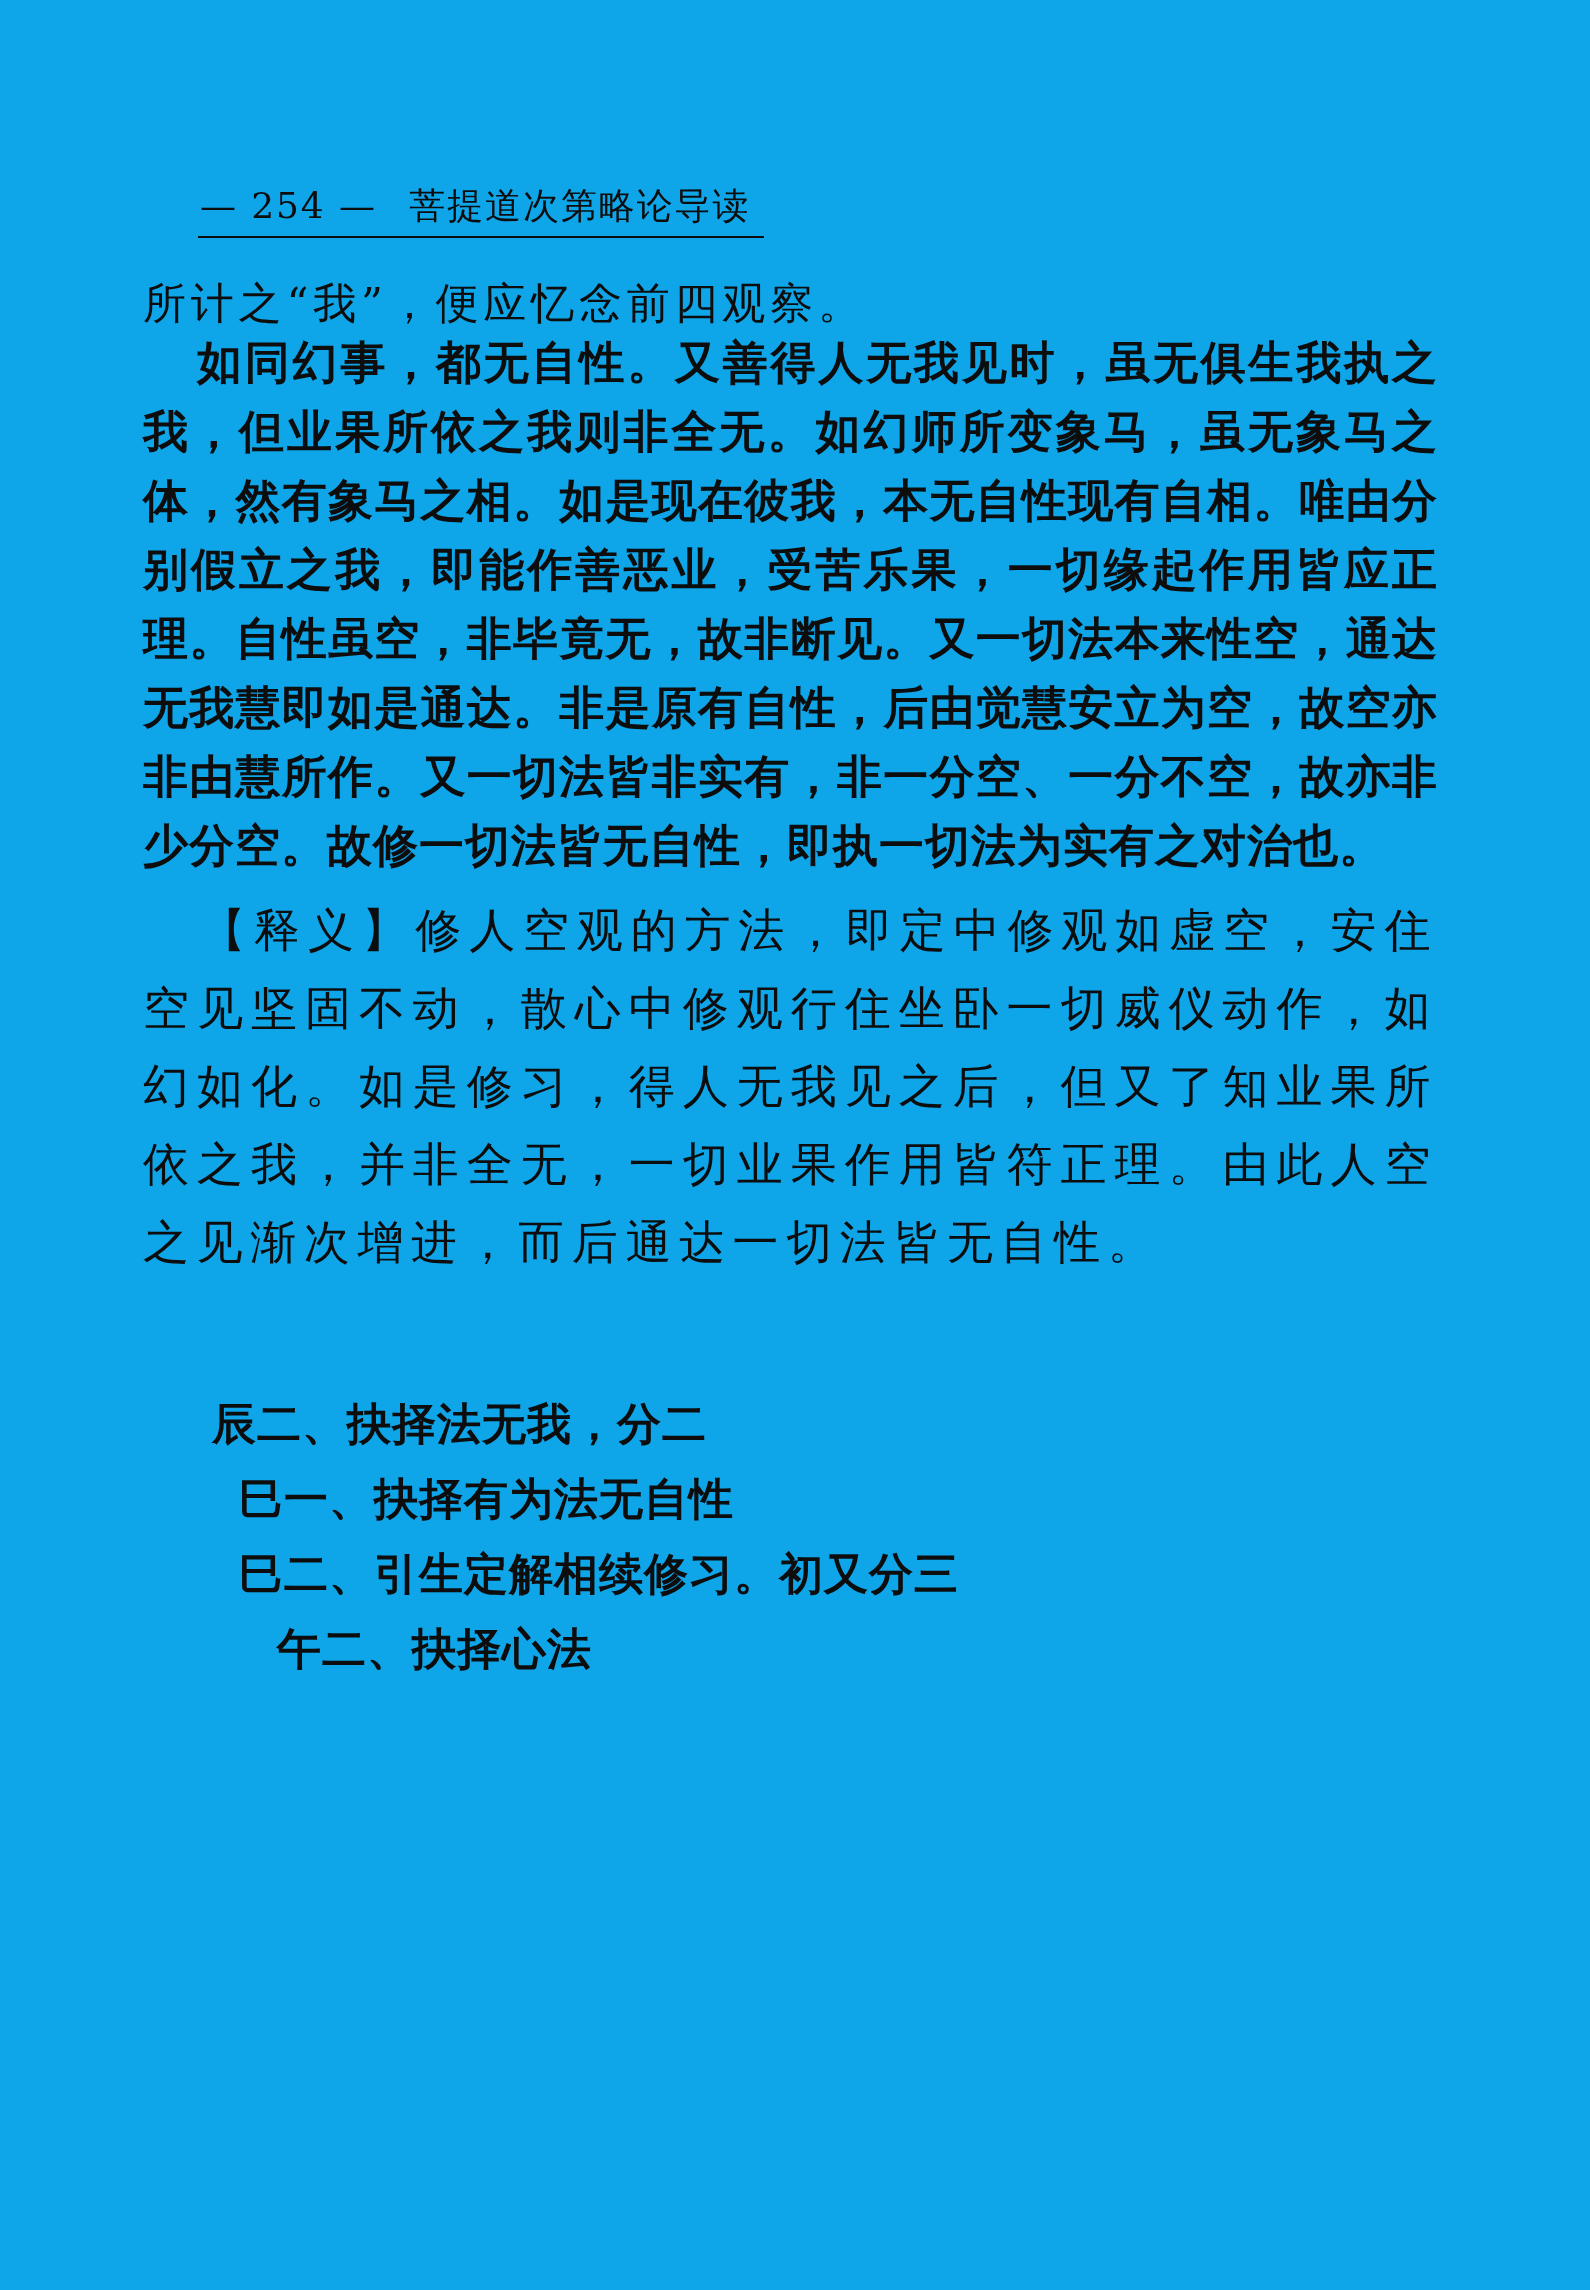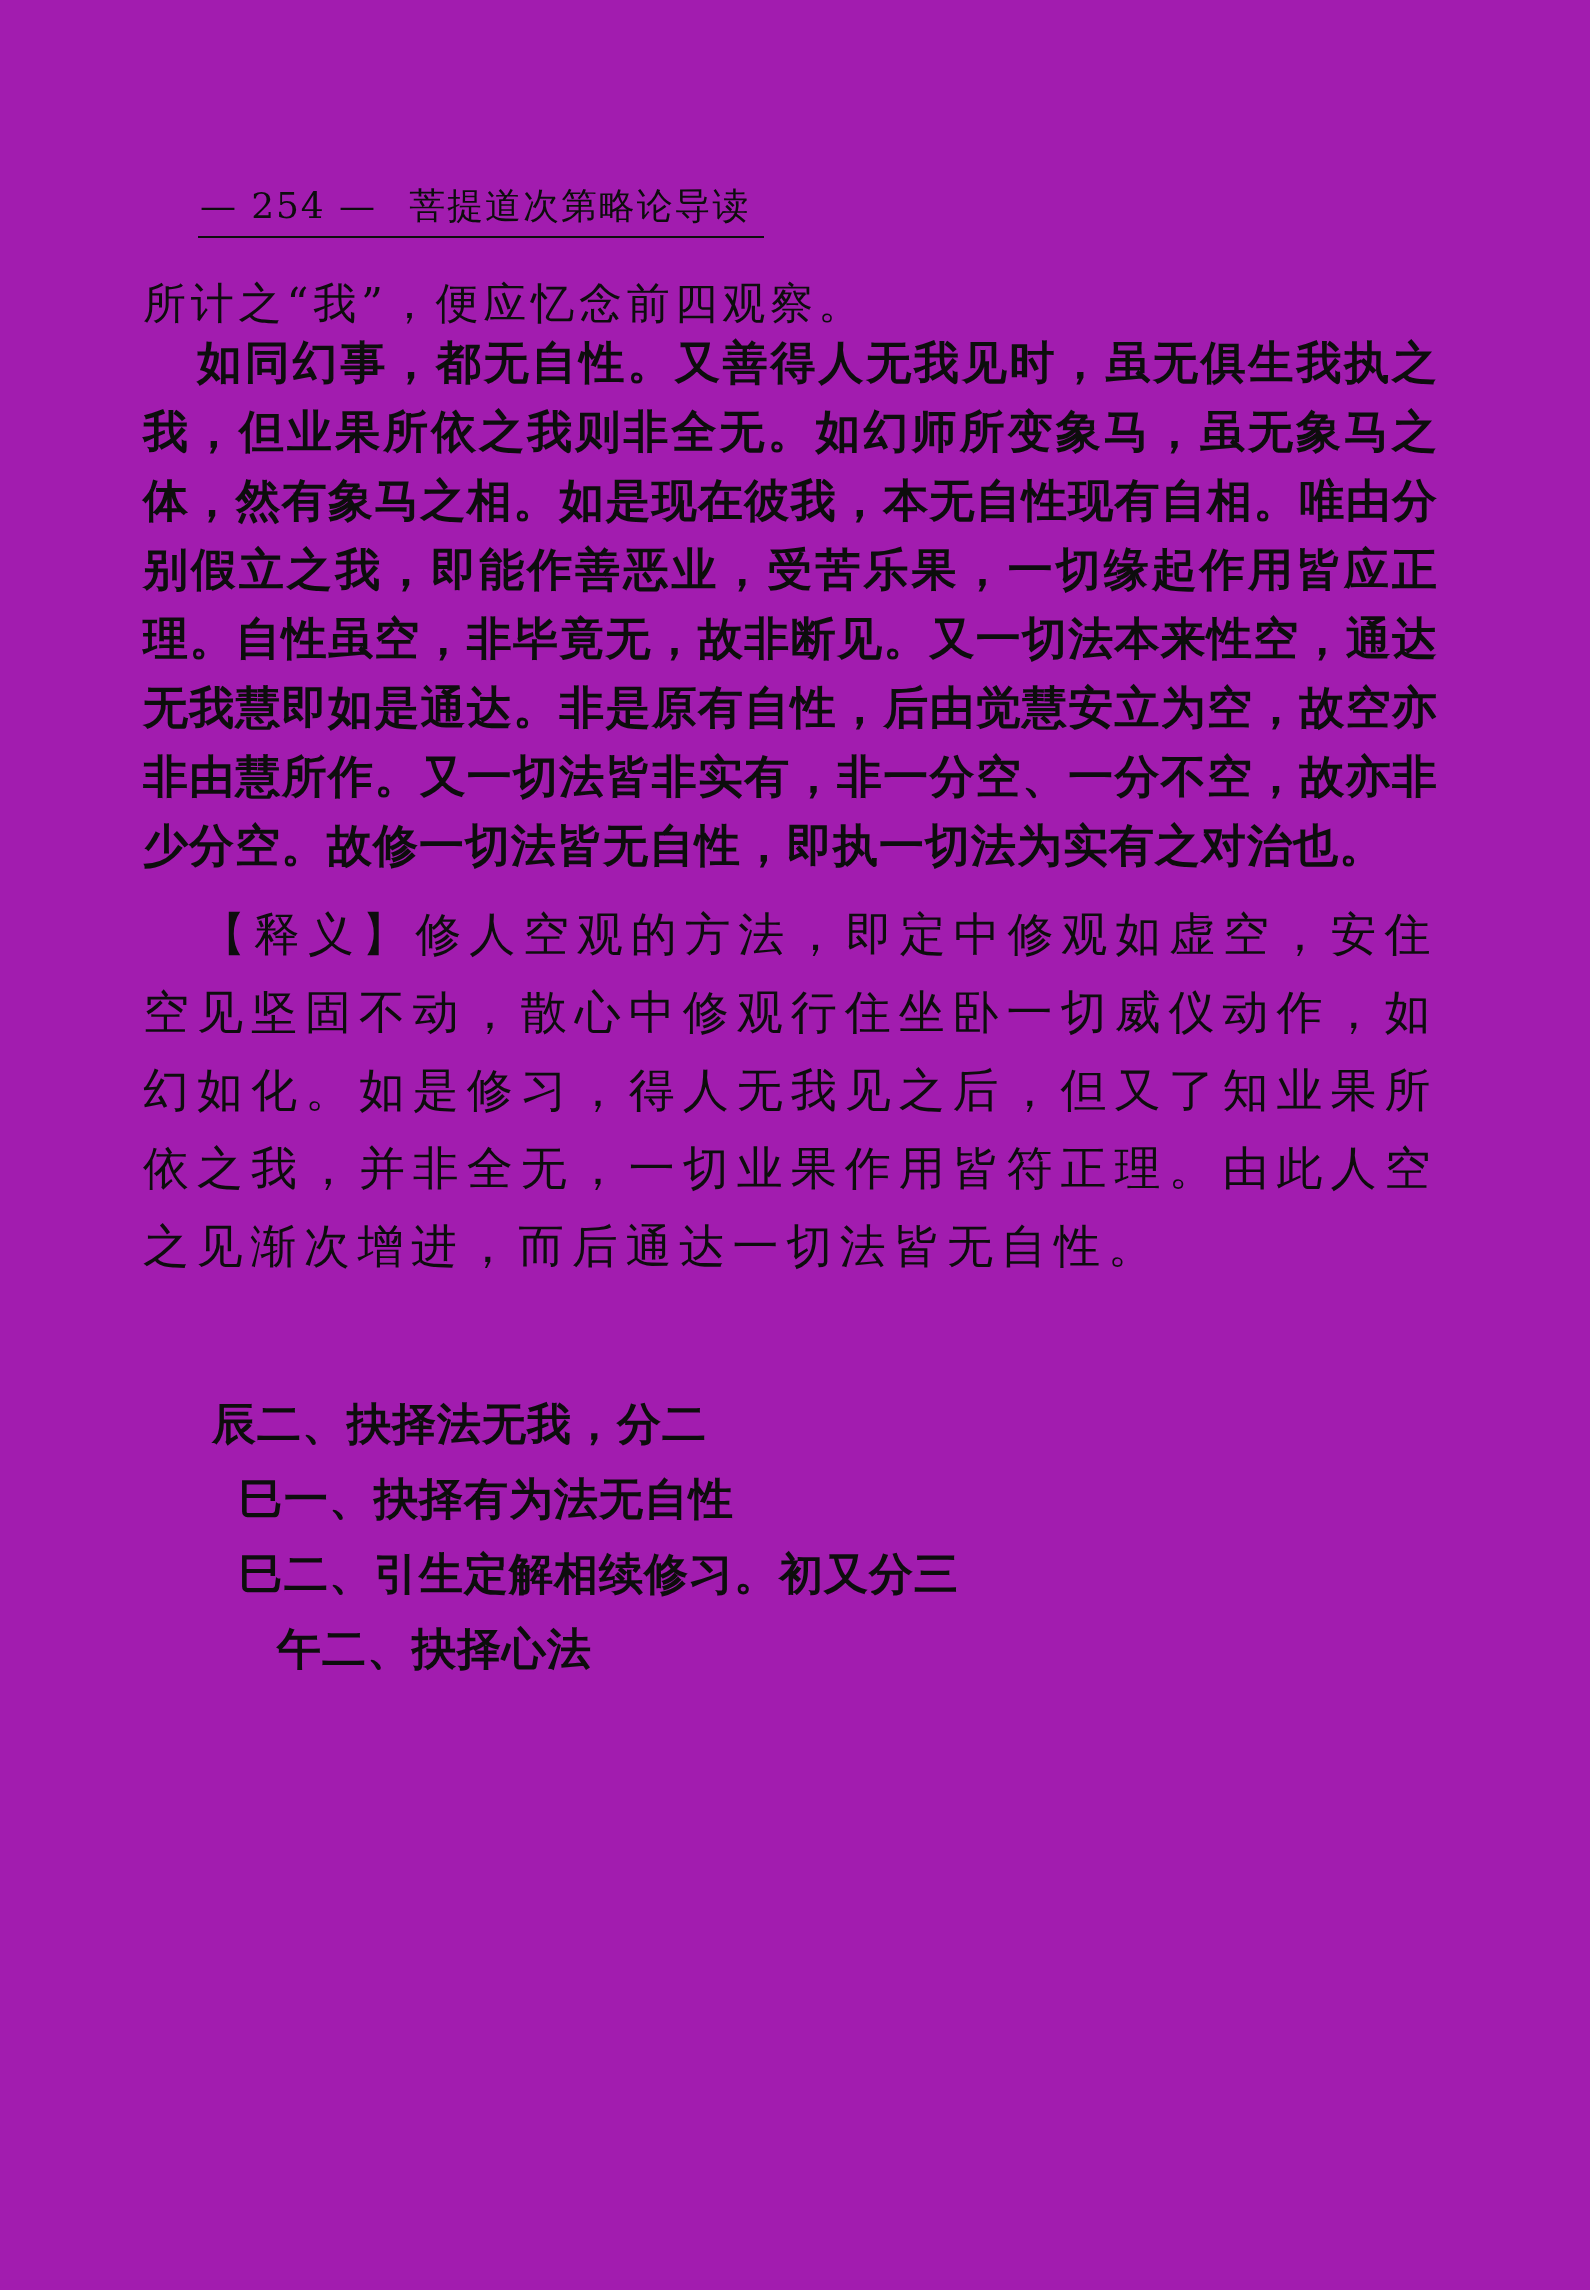--- a/index.html
+++ b/index.html
@@ -4,21 +4,21 @@
 <style>
   html, body {
     margin: 0;
     padding: 0;
     background: #ffffff;
   }
   .page {
     position: relative;
     width: 1591px;
     height: 2290px;
-    background: #a21caf;
+    background: #0ea5e9;
     color: #0d0d0d;
     box-sizing: border-box;
     padding: 182px 153px 0 143px;
     overflow: hidden;
     font-family: "DejaVu Serif", serif;
   }
   
   .header {
     display: inline-block;
     margin-left: 55px;
@@ -57,21 +57,21 @@
   }
   .zhengwen.second {
     margin-top: 0;
   }
   .indent-2 {
     text-indent: 54px;
   }
   
   .shiyi {
     margin: 15.3px 0 0 0;
-    font-family: Liberation Sans, sans-serif;
+    font-family: Liberation Mono, monospace;
     font-size: 46px;
     line-height: 78px;
     letter-spacing: 7.6px;
     text-align: justify;
     text-justify: inter-character;
     text-indent: 57px;
   }
   
   .outline {
     margin-top: 101px;

